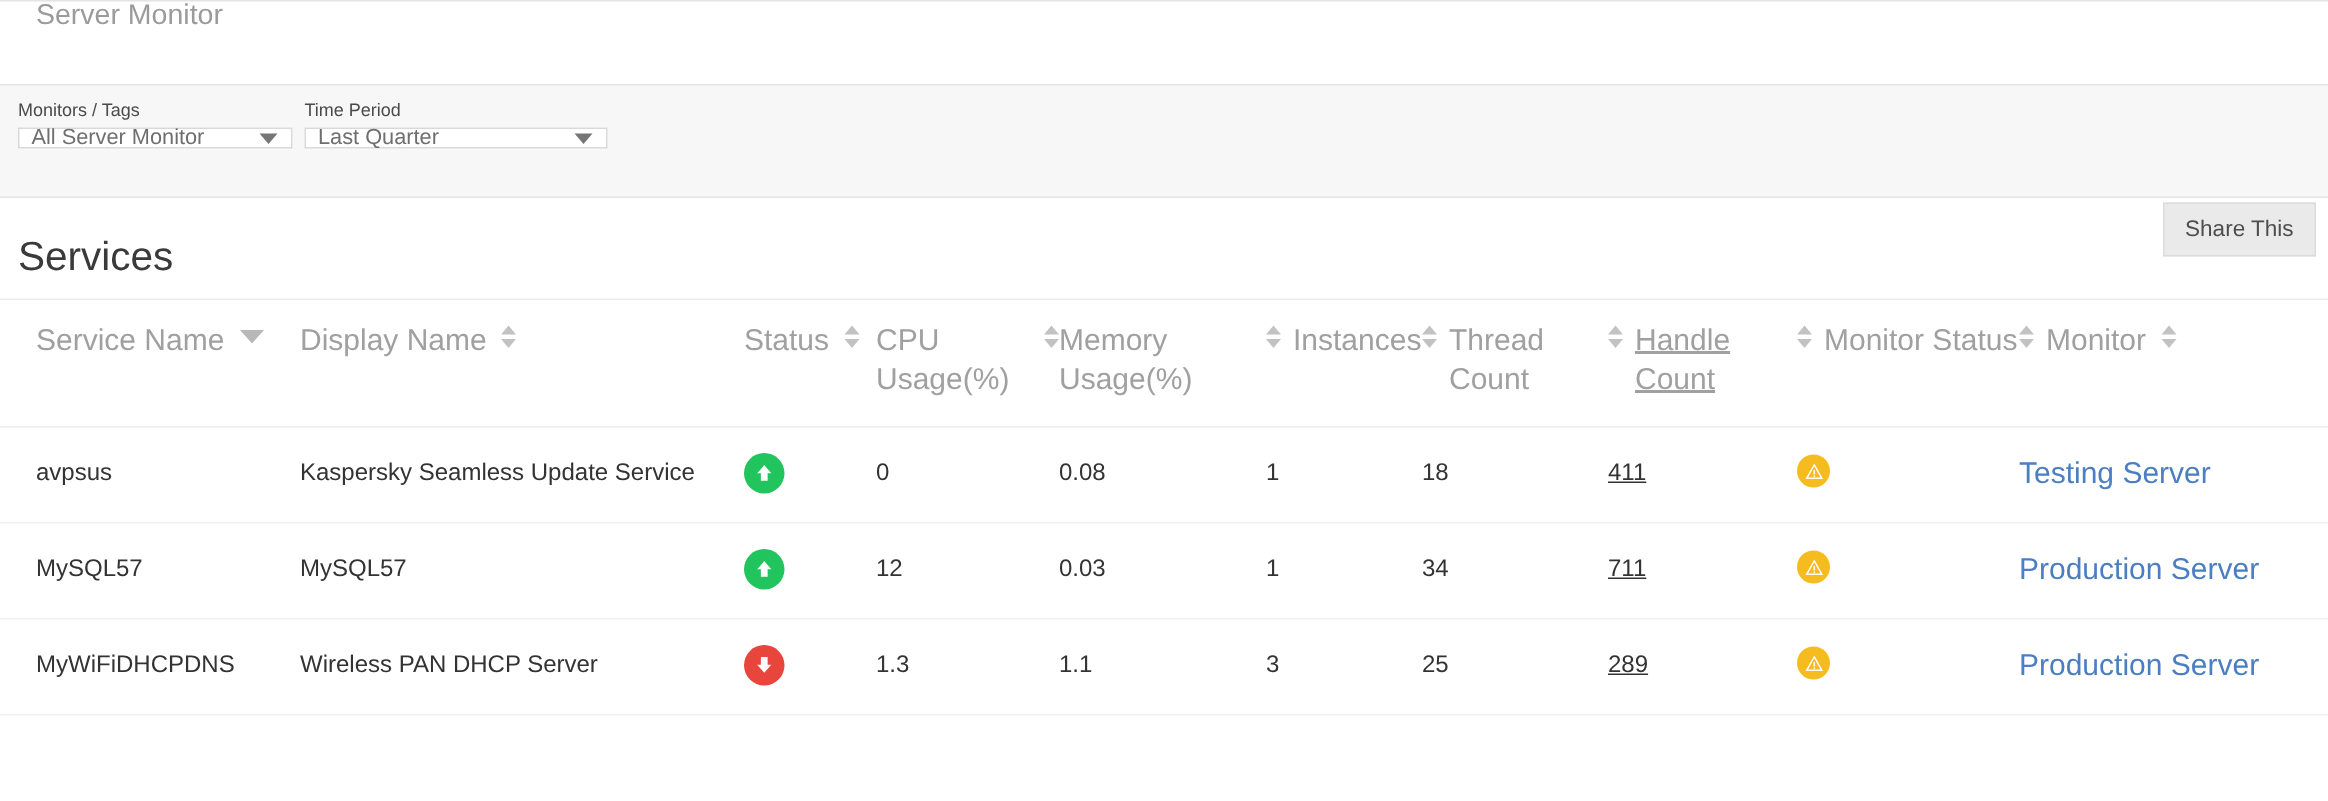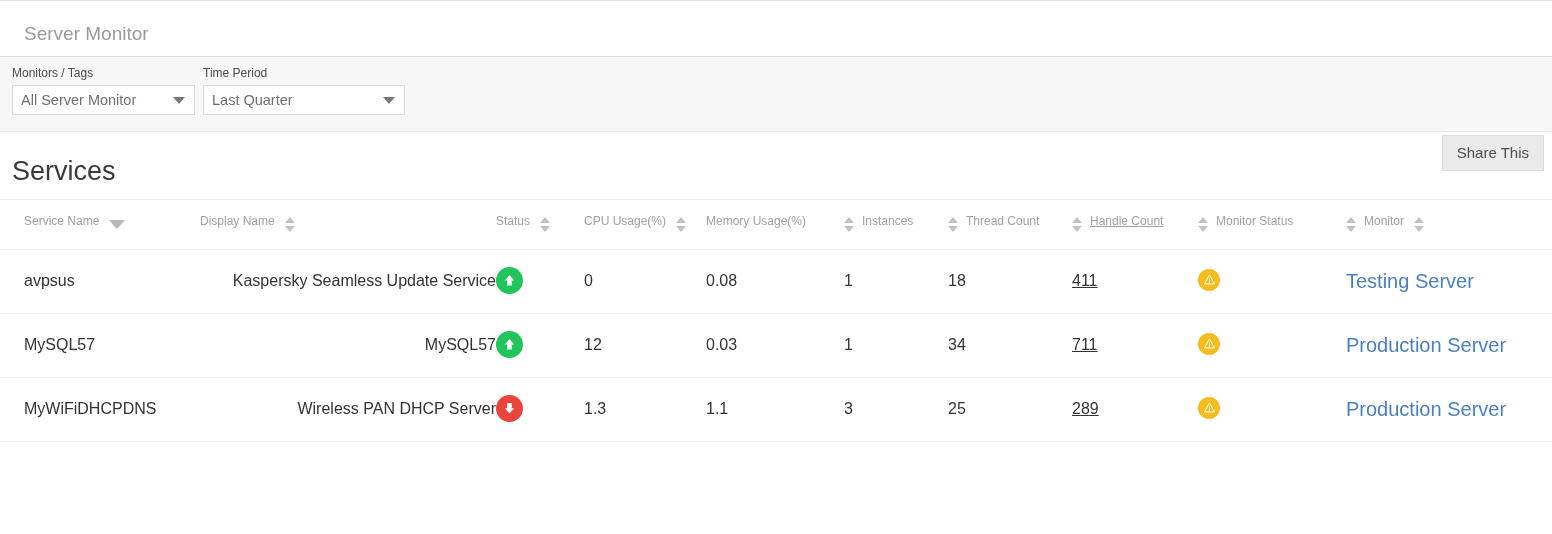--- a/index.html
+++ b/index.html
@@ -24,21 +24,20 @@
     border-bottom: 1px solid #e0e0e0;
     background: #ffffff;
     display: flex;
     align-items: flex-start;
     padding-left: 16px;
     box-sizing: border-box;
   }
   .tab {
     position: relative;
     display: flex;
-    align-items: center;
     height: 64px;
     padding: 0 8px;
     font-size: 19px;
     cursor: pointer;
     white-space: nowrap;
   }
   .tab.inactive {
     color: #9b9b9b;
   }
   .tab.active {
@@ -86,21 +85,21 @@
   }
   .filter-group.tp { margin-left: 8px; }
   .filter-label {
     font-size: 12px;
     color: #4a4a4a;
     margin-bottom: 6px;
     line-height: 1;
   }
   .select-box {
     position: relative;
-    height: 30px;
+    height: 14px;
     border: 1px solid #d9d9d9;
     background: #ffffff;
     display: flex;
     align-items: center;
     box-sizing: border-box;
     padding: 0 28px 0 8px;
     font-size: 14.5px;
     color: #6f6f6f;
     cursor: pointer;
     white-space: nowrap;
@@ -142,21 +141,21 @@
 
   
   table.svc {
     width: 1552px;
     border-collapse: collapse;
     table-layout: fixed;
   }
   table.svc th {
     font-weight: normal;
     color: #a0a0a0;
-    font-size: 12px;
+    font-size: 20px;
     text-align: left;
     vertical-align: top;
     padding: 14px 0 18px 0;
     border-bottom: 1px solid #ececec;
     line-height: 1.3;
   }
   table.svc td {
     font-size: 16px;
     color: #333333;
     vertical-align: middle;
@@ -203,21 +202,21 @@
     border-top: 9px solid #b8b8b8;
     position: relative;
     top: 6px;
   }
 
   .gap-l { margin-left: 10px; }
   .gap-r { margin-right: 8px; }
 
   
   .c-svcname  { width: 176px; padding-left: 24px !important; }
-  .c-display  { width: 296px; padding-left: 0 !important; text-align: right; }
+  .c-display  { width: 296px; padding-left: 0 !important; }
   .c-status   { width: 88px; }
   .c-cpu      { width: 122px; }
   .c-mem      { width: 138px; }
   .c-inst     { width: 104px; }
   .c-thread   { width: 124px; }
   .c-handle   { width: 126px; text-decoration: underline; }
   .c-monstat  { width: 148px; }
   .c-monitor  { width: 230px; }
 
   

